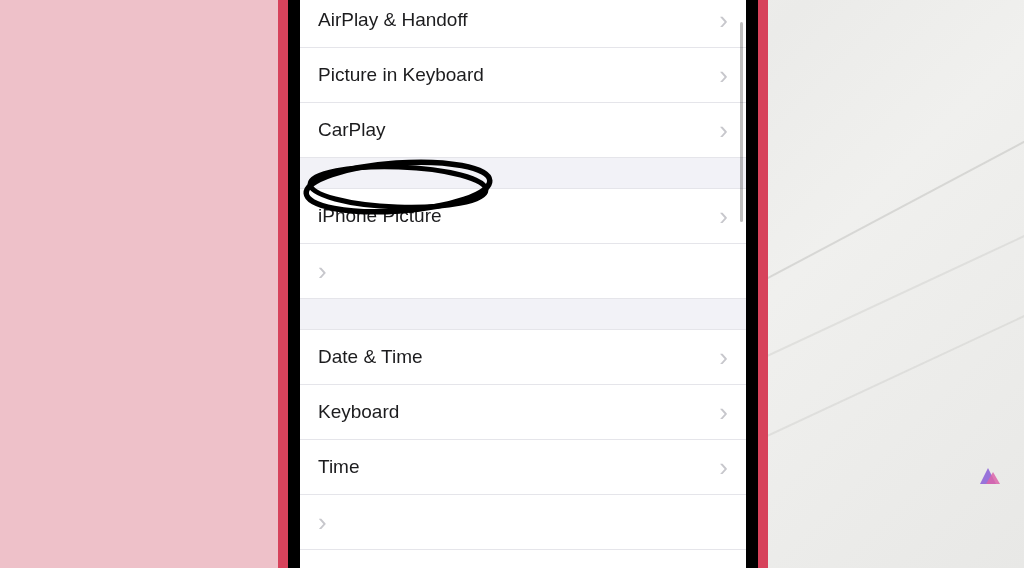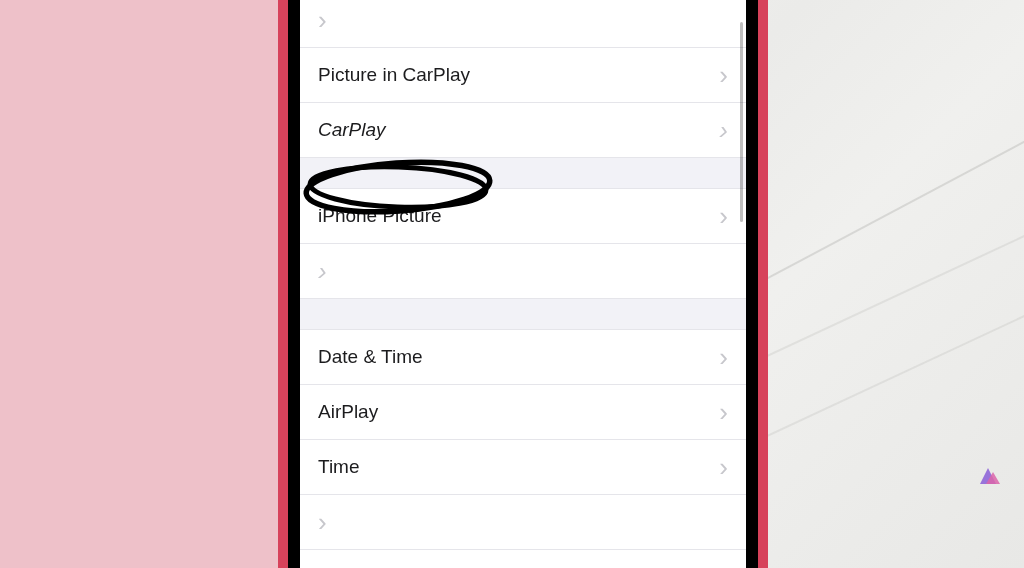--- a/index.html
+++ b/index.html
@@ -80,21 +80,21 @@
     .list-row {
       display: flex;
       align-items: center;
       justify-content: space-between;
       padding: 14px 18px 14px 18px;
       border-bottom: 1px solid #e5e5ea;
       font-size: 19px;
       color: #1c1c1e;
       background: #fff;
     }
-    .list-row:last-child { border-bottom: none; font-style: italic; }
+    .list-row:last-child { border-bottom: none; }
     .chevron {
       color: #c7c7cc;
       font-size: 26px;
       line-height: 1;
     }
 
     .circle-annotation {
       position: absolute;
       left: 298px;
       top: 162px;
@@ -135,24 +135,25 @@
 </div>
 
 <div class="phone">
   <div class="phone-inner">
     <div class="screen">
 
       <div class="settings-list">
 
         <div class="list-group">
           <div class="list-row">
-            <span class="chevron">›</span>
-          </div>
-          <div class="list-row">
-            <span>Picture in CarPlay</span>
+            <span>AirPlay &amp; Handoff</span>
+            <span class="chevron">›</span>
+          </div>
+          <div class="list-row">
+            <span>Picture in Keyboard</span>
             <span class="chevron">›</span>
           </div>
           <div class="list-row">
             <span>CarPlay</span>
             <span class="chevron">›</span>
           </div>
         </div>
 
         <div class="list-group">
           <div class="list-row">
@@ -163,21 +164,21 @@
             <span class="chevron">›</span>
           </div>
         </div>
 
         <div class="list-group">
           <div class="list-row">
             <span>Date &amp; Time</span>
             <span class="chevron">›</span>
           </div>
           <div class="list-row">
-            <span>AirPlay</span>
+            <span>Keyboard</span>
             <span class="chevron">›</span>
           </div>
           <div class="list-row">
             <span>Time</span>
             <span class="chevron">›</span>
           </div>
           <div class="list-row">
             <span class="chevron">›</span>
           </div>
           <div class="list-row">

